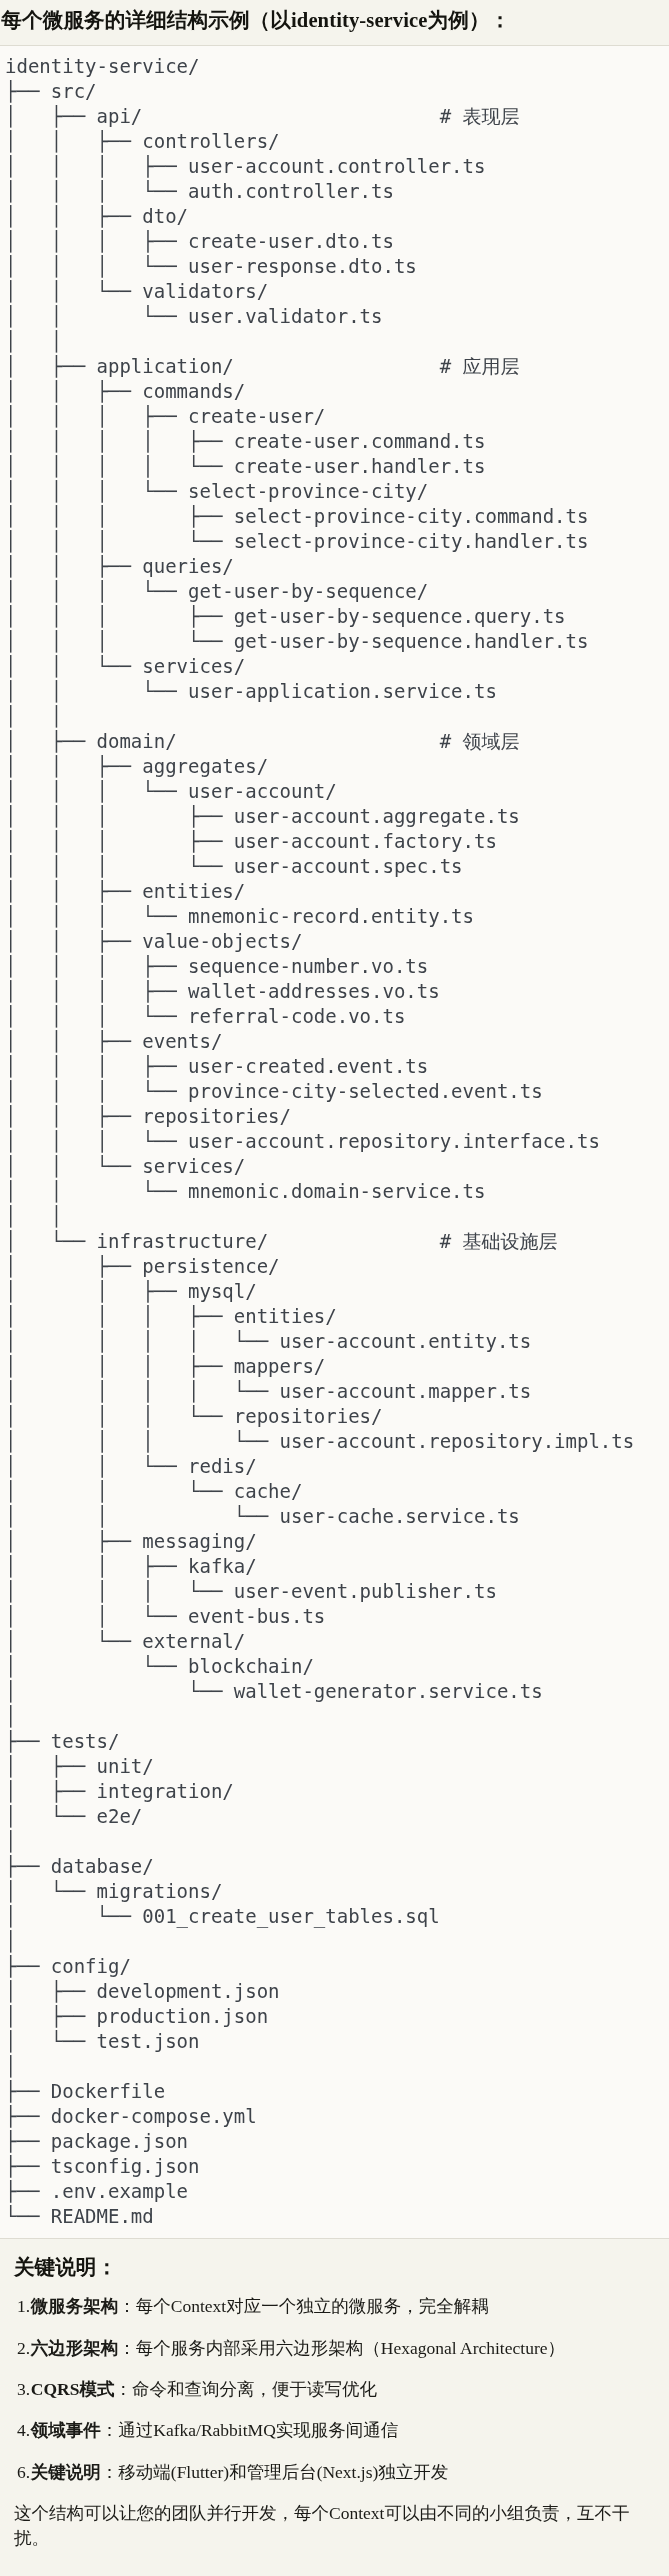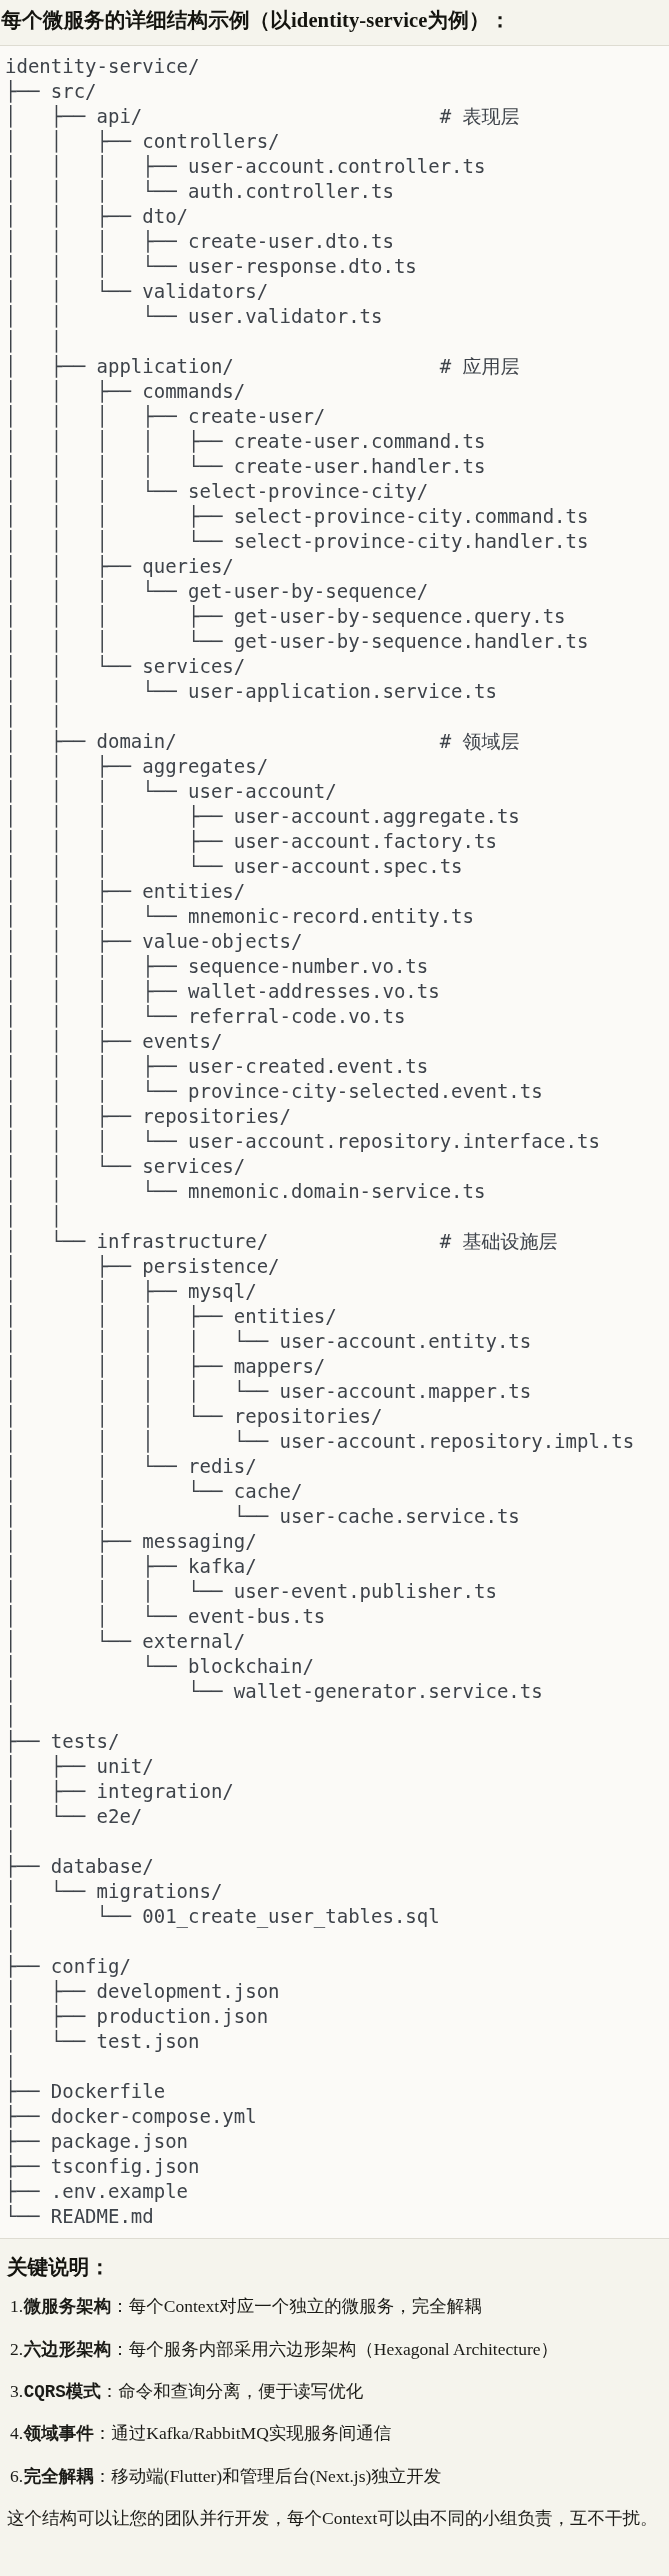--- a/index.html
+++ b/index.html
@@ -37,41 +37,41 @@
   }
   .tree{
     margin:0;
     font-family:"DejaVu Sans Mono","Liberation Mono",monospace;
     font-size:19px;
     line-height:25px;
     color:var(--code-text);
     white-space:pre;
   }
   .tree-line{height:25px;}
-  .notes-section{padding:0 5px 0 7px;}
+  .notes-section{padding:0 5px 0 14px;}
   .notes-heading{
     margin:13.8px 0 0 0;
     font-size:20.6px;
     line-height:29px;
     font-weight:bold;
     color:#14140F;
   }
   .notes-list{
     list-style:none;
     margin:12.5px 0 0 0;
     padding:0 0 0 3.1px;
   }
   .note-item{
     font-size:17.5px;
     line-height:25px;
     margin:0 0 16.3px 0;
     color:var(--ink);
   }
   .note-num{margin-right:0.6px;}
-  .note-label{font-weight:bold;font-family:Liberation Mono, monospace;}
+  .note-label{font-weight:bold;}
   .closing-paragraph{
     margin:12.5px 0 0 0;
     font-size:17.5px;
     line-height:25px;
     color:var(--ink);
   }
 </style>
 </head>
 <body>
 
@@ -91,20 +91,20 @@
     <ol class="notes-list" id="notes-list">
   <li class="note-item"><span class="note-num">1.</span><span class="note-label">微服务架构</span><span class="note-text">：每个Context对应一个独立的微服务，完全解耦</span></li>
 
   <li class="note-item"><span class="note-num">2.</span><span class="note-label">六边形架构</span><span class="note-text">：每个服务内部采用六边形架构（Hexagonal Architecture）</span></li>
 
   <li class="note-item"><span class="note-num">3.</span><span class="note-label">CQRS模式</span><span class="note-text">：命令和查询分离，便于读写优化</span></li>
 
   <li class="note-item"><span class="note-num">4.</span><span class="note-label">领域事件</span><span class="note-text">：通过Kafka/RabbitMQ实现服务间通信</span></li>
 
 
-  <li class="note-item"><span class="note-num">6.</span><span class="note-label">完全解耦</span><span class="note-text">：移动端(Flutter)和管理后台(Next.js)独立开发</span></li>
+  <li class="note-item"><span class="note-num">6.</span><span class="note-label">关键说明</span><span class="note-text">：移动端(Flutter)和管理后台(Next.js)独立开发</span></li>
 </ol>
 
     <p class="closing-paragraph">这个结构可以让您的团队并行开发，每个Context可以由不同的小组负责，互不干扰。</p>
   </div>
 
 </div>
 
 
 </body></html>

